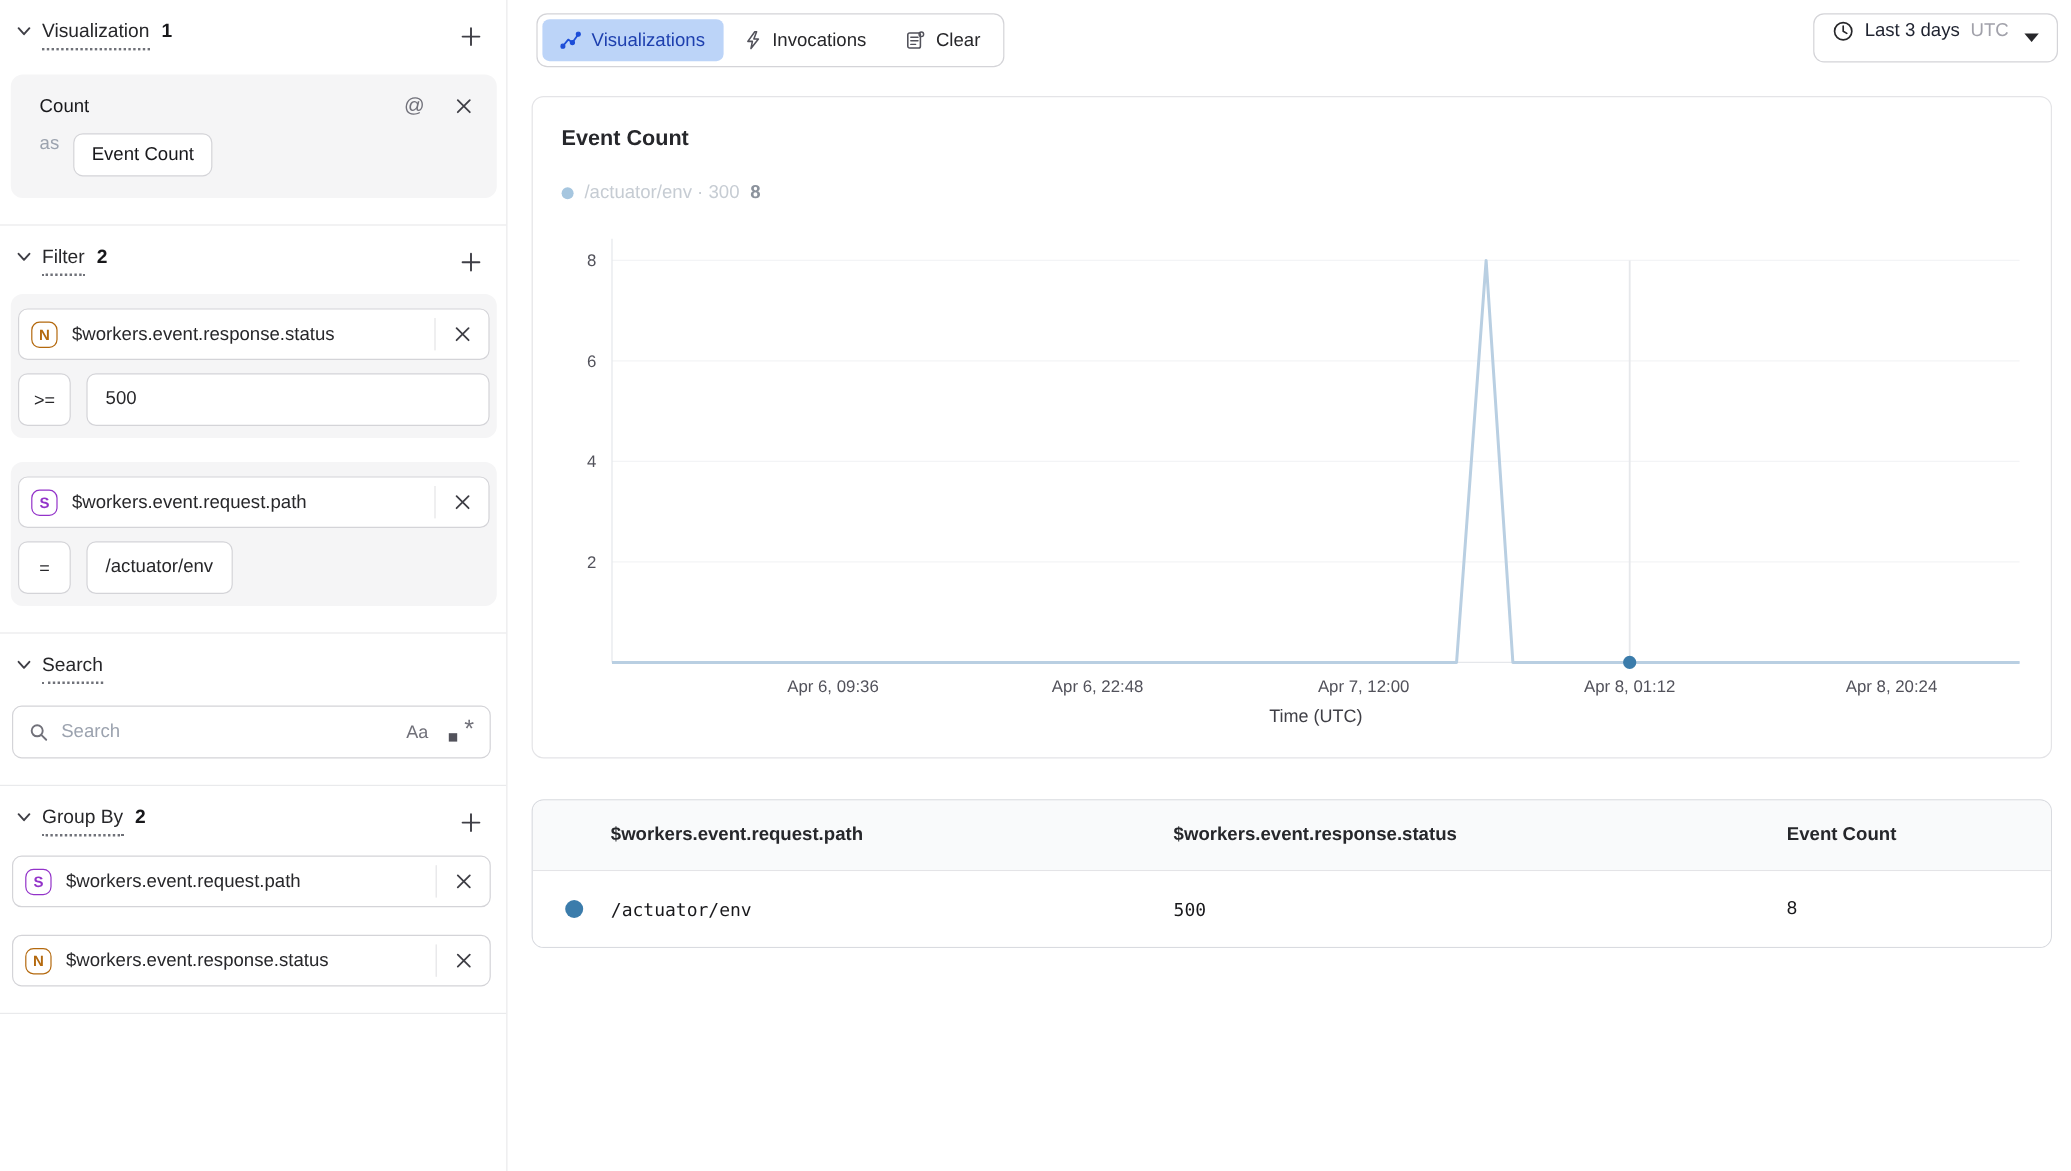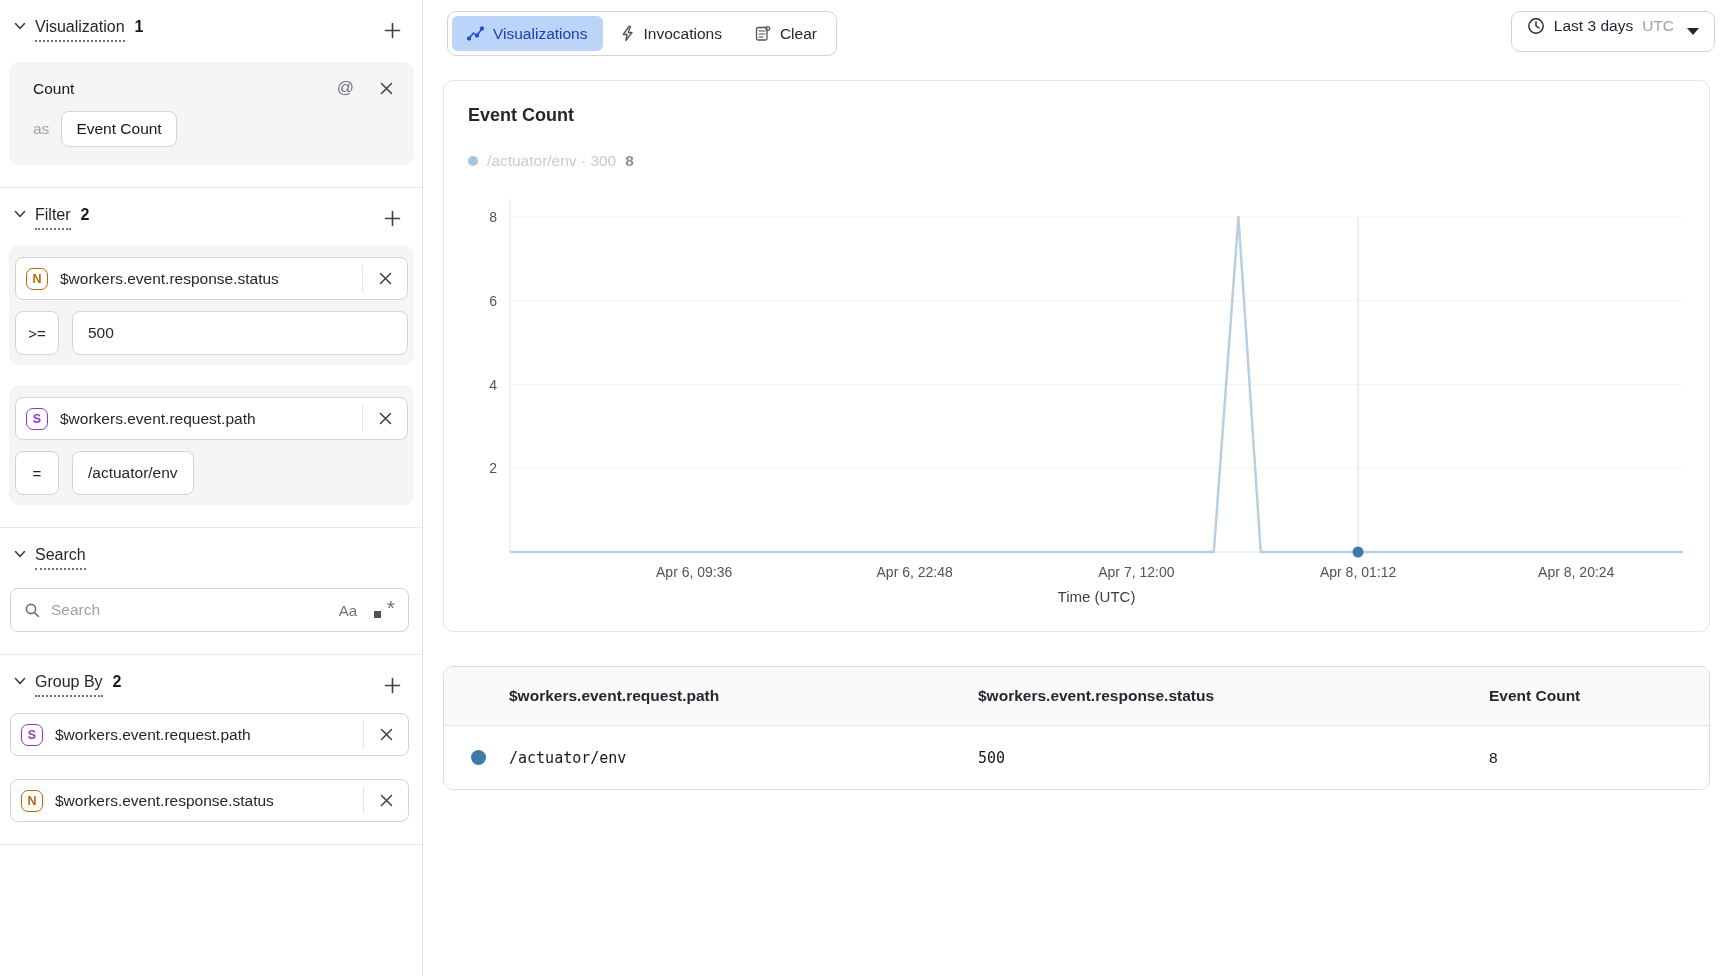--- a/index.html
+++ b/index.html
@@ -17,21 +17,21 @@
   .chev { width:16px; height:16px; margin-right:7px; flex:none; }
   .sec-title { font-size:16px; color:#27272a; border-bottom:2px dotted #6f7178; padding-bottom:4px; }
   .sec-count { font-size:16px; font-weight:700; color:#18181b; margin-left:10px; }
   .plus-btn { margin-left:auto; width:24px; height:24px; display:grid; place-items:center; cursor:pointer; }
 
   .count-card { margin:20px 8px 0 9px; background:#f5f5f6; border-radius:10px; padding:16px 18px 18px 24px; }
   .count-row1 { display:flex; align-items:flex-end; }
   .count-name { font-size:15.5px; font-weight:500; color:#18181b; }
   .at-icon { margin-left:auto; font-size:17px; color:#71717a; cursor:pointer; }
   .x-btn { width:20px; height:20px; display:grid; place-items:center; cursor:pointer; margin-left:22px; }
-  .count-row2 { display:flex; align-items:center; margin-top:13px; }
+  .count-row2 { display:flex; align-items:flex-start; margin-top:13px; }
   .as-label { color:#9ca3af; font-size:15.5px; }
   .alias-box { margin-left:12px; background:#fff; border:1px solid #d4d4d8; border-radius:8px; padding:8px 14px; font-size:15.5px; color:#18181b; }
 
   .fgroup { margin:15px 8px 0 9px; background:#f5f5f6; border-radius:10px; padding:12px 6px 10px; }
   .fgroup + .fgroup { margin-top:20px; }
   .chip { display:flex; align-items:center; background:#fff; border:1px solid #d4d4d8; border-radius:8px; height:43px; padding-left:10px; }
   .badge { width:22px; height:22px; flex:none; border-radius:7px; border:1.5px solid; display:grid; place-items:center; font-size:12.5px; font-weight:700; }
   .badge.n { color:#b4690e; border-color:#b4690e; }
   .badge.s { color:#9333c9; border-color:#9333c9; }
   .chip-text { margin-left:12px; font-size:15.5px; color:#27272a; white-space:nowrap; }

